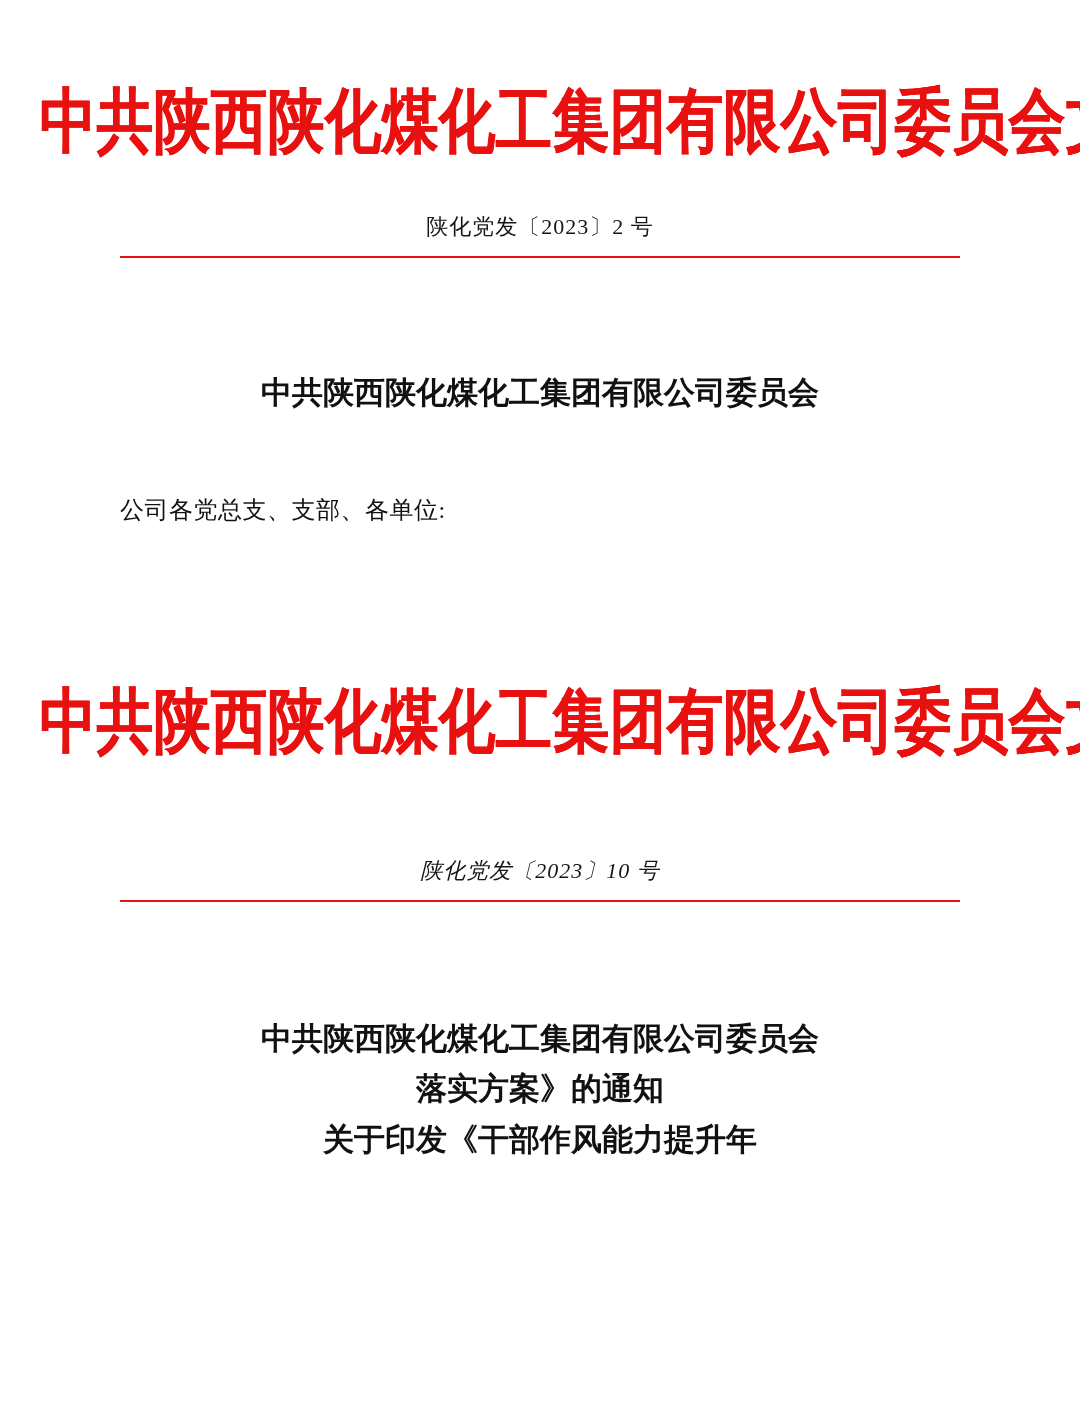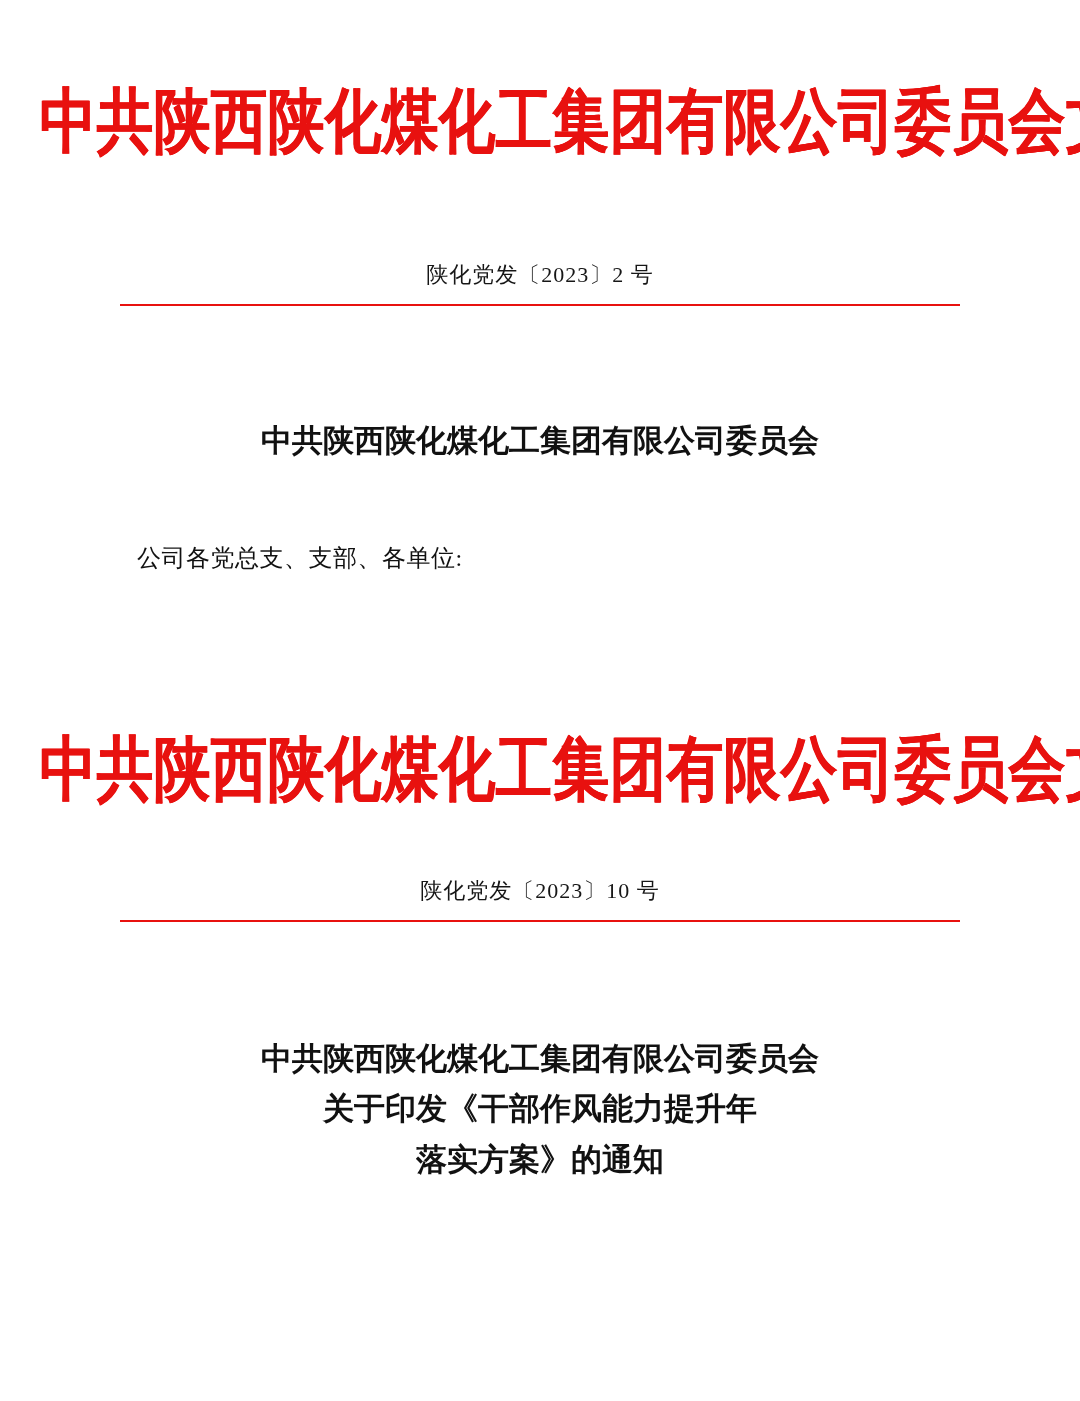--- a/index.html
+++ b/index.html
@@ -66,31 +66,30 @@
     padding: 0 120px;
     font-family: "Liberation Serif", "DejaVu Serif", serif;
   }
 
   .doc-salutation {
     font-size: 24px;
     color: #111111;
     padding-left: 120px;
     letter-spacing: 0.5px;
     font-family: "Liberation Serif", "DejaVu Serif", serif;
-    margin-left: 17px;
   }
 
   
   .sp-top-1 { margin-top: 86px; }
-  .sp-num-1 { margin-top: 104px; }
+  .sp-num-1 { margin-top: 56px; }
   .sp-head-1 { margin-top: 110px; }
   .sp-sal-1 { margin-top: 76px; }
 
   .sp-top-2 { margin-top: 160px; }
-  .sp-num-2 { margin-top: 72px; }
+  .sp-num-2 { margin-top: 100px; font-style: italic; }
   .sp-head-2 { margin-top: 112px; }
 </style>
 </head>
 <body>
 
 <div class="page">
 
   <div class="doc-block">
 
     <div class="doc-title-banner sp-top-1">中共陕西陕化煤化工集团有限公司委员会文件</div>
@@ -109,18 +108,18 @@
   <div class="doc-block">
 
     <div class="doc-title-banner sp-top-2">中共陕西陕化煤化工集团有限公司委员会文件</div>
 
     <div class="doc-number sp-num-2">陕化党发〔2023〕10 号</div>
 
     <div class="red-rule"></div>
 
     <div class="doc-heading sp-head-2">
       <div>中共陕西陕化煤化工集团有限公司委员会</div>
+      <div>落实方案》的通知</div>
       <div>关于印发《干部作风能力提升年</div>
-      <div>落实方案》的通知</div>
     </div>
   </div>
 
 </div>
 
 </body></html>

